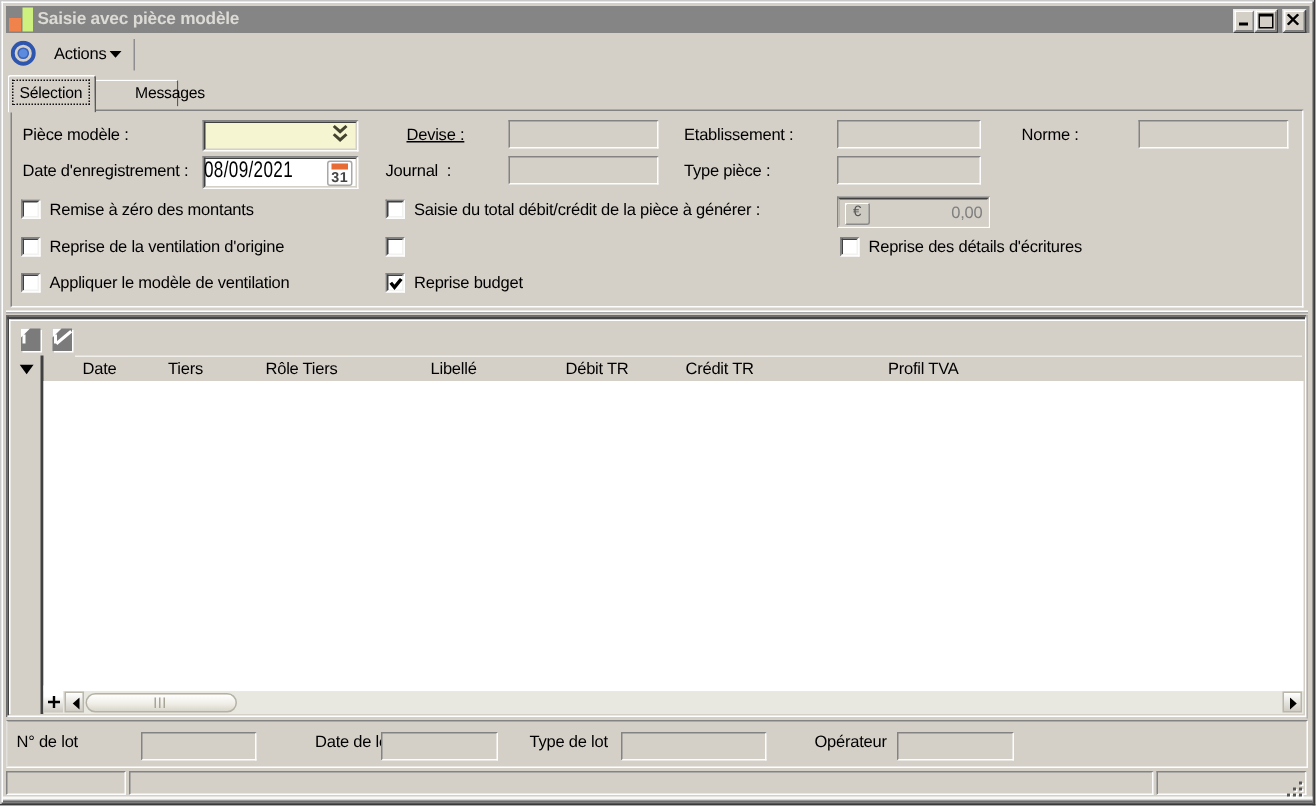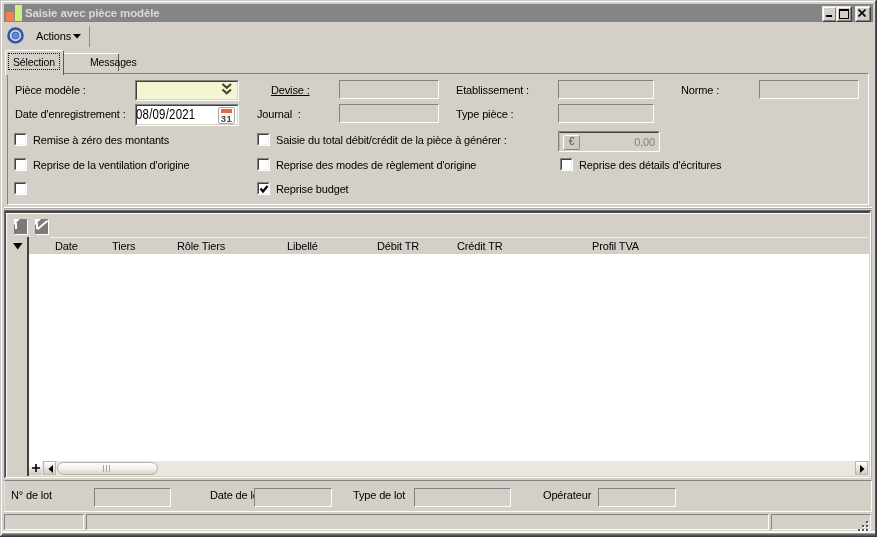--- a/index.html
+++ b/index.html
@@ -94,24 +94,24 @@
   <div class="abs" style="left:563px;top:135px;width:15px;height:13px;background:#cdcac2;border:1px solid;border-color:#fff #8a8a8a #8a8a8a #fff;border-radius:2px;z-index:6;text-align:center;">
     <div style="font-size:10px;color:#555;line-height:12px;">€</div>
   </div>
   <div class="txt" style="left:558px;top:136px;width:97px;text-align:right;color:#808080;z-index:6;">0,00</div>
 
   <div class="abs cb" style="left:14px;top:133px;"></div>
   <div class="txt" style="left:33px;top:134px;">Remise à zéro des montants</div>
   <div class="abs cb" style="left:14px;top:158px;"></div>
   <div class="txt" style="left:33px;top:159px;">Reprise de la ventilation d'origine</div>
   <div class="abs cb" style="left:14px;top:182px;"></div>
+  <div class="txt" style="left:33px;top:183px;">Appliquer le modèle de ventilation</div>
   <div class="abs cb" style="left:257px;top:133px;"></div>
   <div class="txt" style="left:276px;top:134px;">Saisie du total débit/crédit de la pièce à générer :</div>
   <div class="abs cb" style="left:257px;top:158px;"></div>
-  <div class="txt" style="left:276px;top:159px;">Reprise des modes de règlement d'origine</div>
   <div class="abs cb" style="left:257px;top:182px;" id="cbchecked">
     <svg class="abs" style="left:1px;top:1px" width="10" height="10" viewBox="0 0 10 10">
         <polyline points="1.5,4.5 4,7.5 8.5,2" fill="none" stroke="#000" stroke-width="2.3"></polyline>
       </svg>
   </div>
   <div class="txt" style="left:276px;top:183px;">Reprise budget</div>
   <div class="abs cb" style="left:560px;top:158px;"></div>
   <div class="txt" style="left:579px;top:159px;">Reprise des détails d'écritures</div>
 
   <div class="abs" style="left:4px;top:207px;width:868px;height:1px;background:#ffffff"></div>

